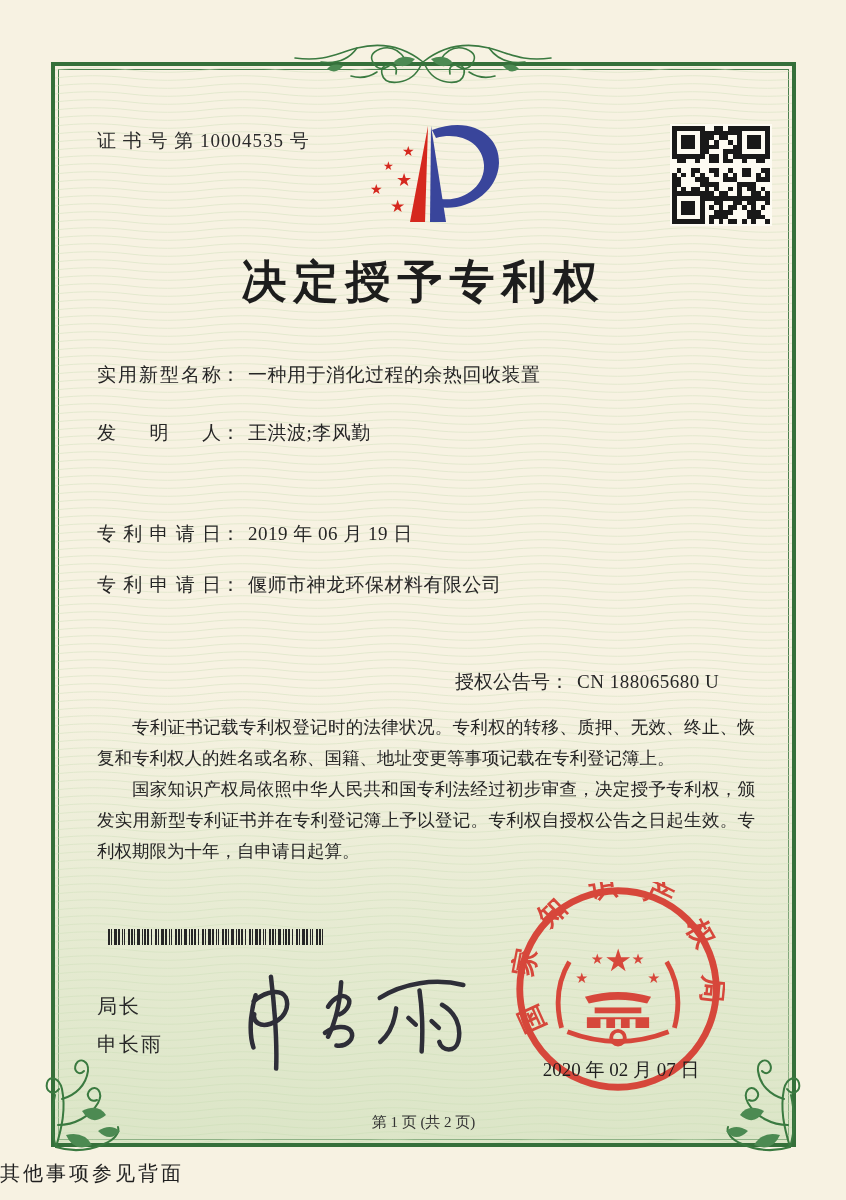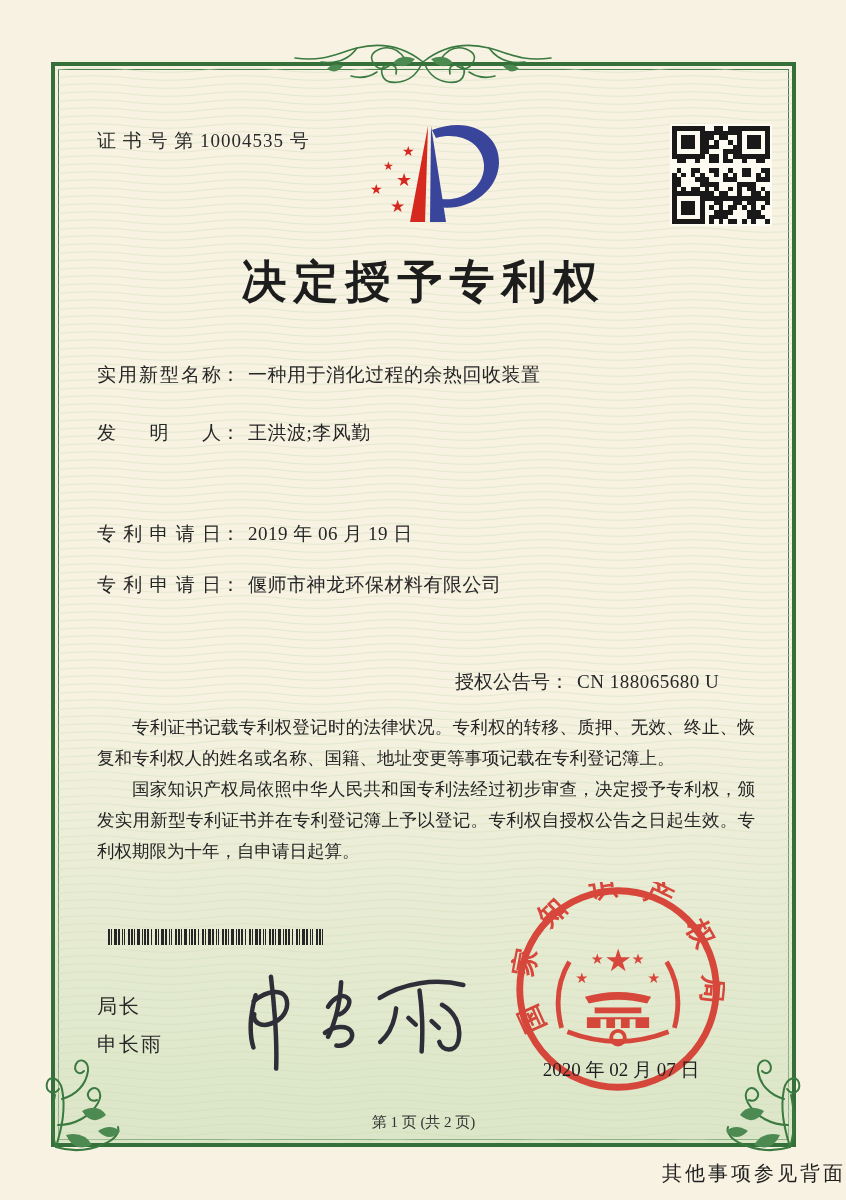--- a/index.html
+++ b/index.html
@@ -36,21 +36,21 @@
 
   
   .barcode{position:absolute;left:108px;top:929px;width:218px;height:16px;}
   .barcode b{position:absolute;top:0;height:100%;background:#262626;}
   .officer-title{position:absolute;left:97px;top:993px;font-size:20px;letter-spacing:2px;}
   .officer-name{position:absolute;left:97px;top:1031px;font-size:20px;letter-spacing:2px;}
   .signature{position:absolute;left:222px;top:968px;width:255px;height:104px;transform:rotate(-2deg);}
   .seal{position:absolute;left:511px;top:882px;width:214px;height:214px;opacity:.92;}
   .seal-date{position:absolute;left:518px;top:1057px;width:206px;text-align:center;font-size:19px;color:#1f1f1f;}
   .page-info{position:absolute;left:51px;top:1113px;width:745px;text-align:center;font-size:15px;color:#333;}
-  .back-note{position:absolute;left:0;top:1160px;width:846px;text-align:right;font-size:20px;letter-spacing:3px;color:#1f1f1f;}
+  .back-note{position:absolute;left:0;top:1160px;width:846px;text-align:left;font-size:20px;letter-spacing:3px;color:#1f1f1f;}
 
   .flourish-top{position:absolute;left:293px;top:32px;width:260px;height:62px;z-index:3;}
   .corner-fl{position:absolute;width:118px;height:124px;z-index:3;}
   .corner-bl{left:40px;top:1037px;}
   .corner-br{left:688px;top:1037px;transform:scaleX(-1);}
 </style>
 </head>
 <body>
 
 <div class="page">

